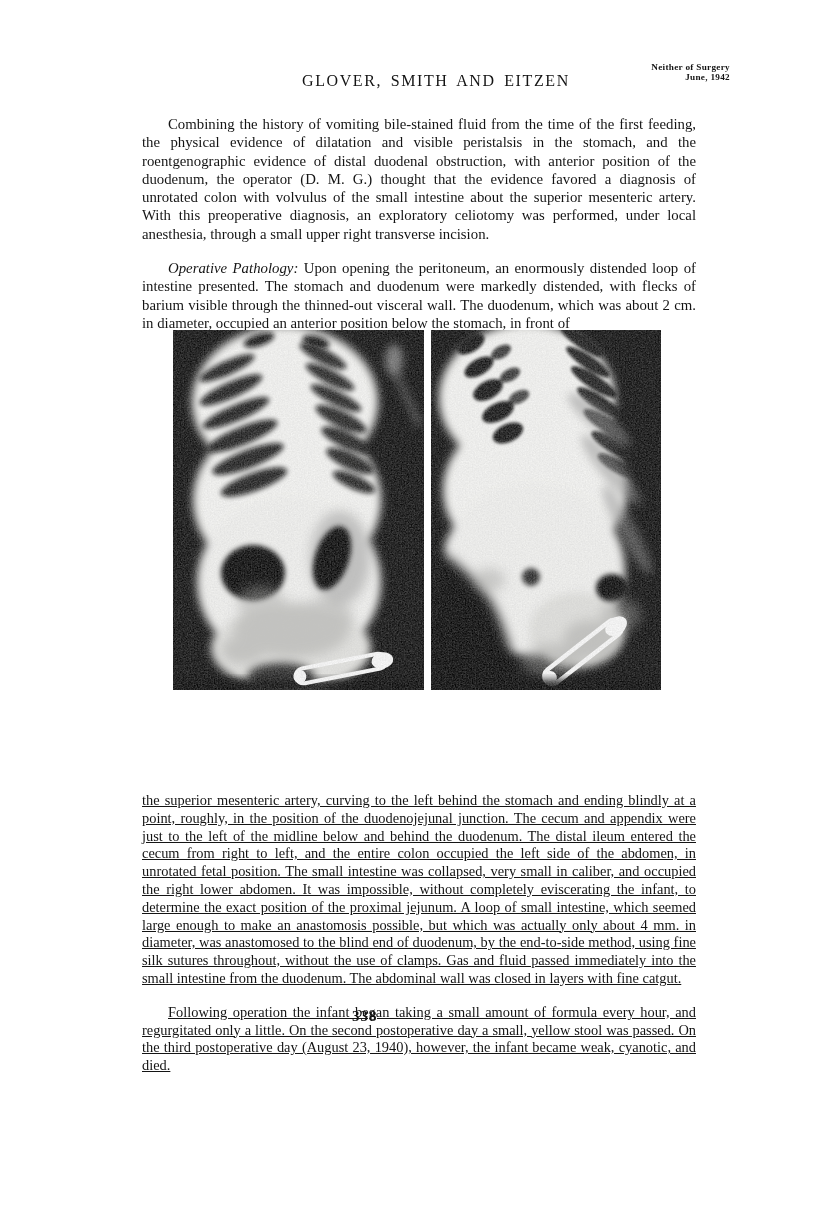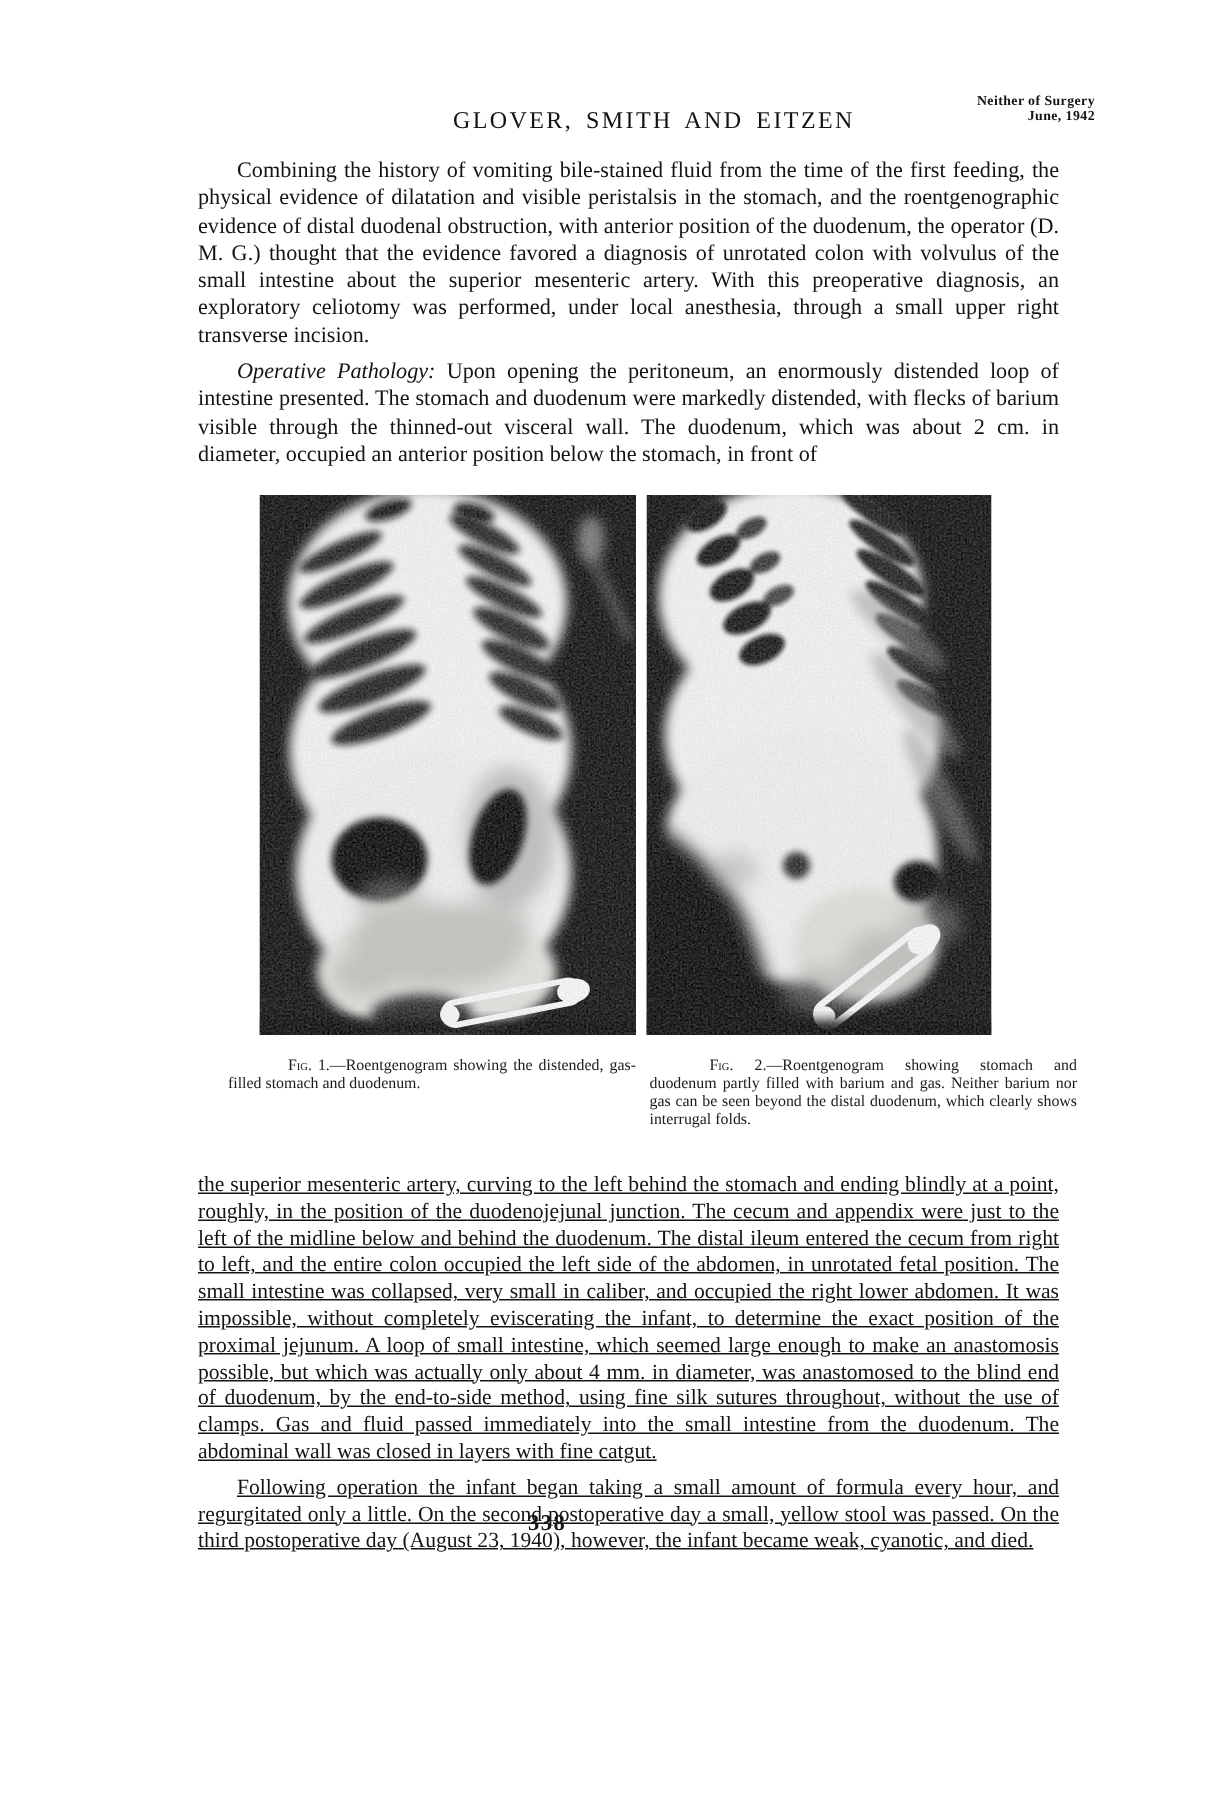--- a/index.html
+++ b/index.html
@@ -20,21 +20,21 @@
     position:absolute;right:86px;top:62px;
     font-size:9.2px;font-weight:bold;line-height:10.4px;
     text-align:right;letter-spacing:0.3px;
   }
   .body-block{
     position:absolute;left:126px;width:586px;
     text-align:justify;
   }
   .block-a{top:99px;font-size:14.8px;line-height:18.3px;}
   .block-b{top:776px;font-size:14.4px;line-height:17.8px;text-decoration:underline;}
-  .body-block p{margin:6px;padding:0;}
+  .body-block p{margin:16px;padding:0;}
   .indent{text-indent:26px;}
   .noindent{text-indent:0;}
   .it{font-style:italic;}
   .figure-row{
     position:absolute;left:173px;top:330px;
     width:488px;height:360px;
     display:flex;
   }
   .figure-row svg{display:block;}
   .fig-gap{width:7px;height:360px;background:#ffffff;}
@@ -188,22 +188,20 @@
         <rect x="105" y="314" width="94" height="16" rx="8" fill="none" stroke="#fafafa" stroke-width="4.5"></rect>
         <circle cx="110" cy="322" r="7" fill="#fafafa"></circle>
         <ellipse cx="194" cy="322" rx="12" ry="8.5" fill="#fafafa"></ellipse>
       </g>
       <rect x="0" y="350" width="230" height="12" fill="#060606" filter="url(#b4)"></rect>
       <rect width="230" height="360" filter="url(#grain)" opacity="0.3"></rect>
     </svg>
 
   </div>
 
-  <div class="caption caption-1"><span class="sc">Fig. 1.</span><span>—Roentgenogram showing the distended, gas-filled stomach and duodenum.</span></div>
-  <div class="caption caption-2"><span class="sc">Fig. 2.</span><span>—Roentgenogram showing stomach and duodenum partly filled with barium and gas.  Neither barium nor gas can be seen beyond the distal duodenum, which clearly shows interrugal folds.</span></div>
 
   <div class="body-block block-b">
     <p class="noindent">the superior mesenteric artery, curving to the left behind the stomach and ending blindly at a point, roughly, in the position of the duodenojejunal junction.  The cecum and appendix were just to the left of the midline below and behind the duodenum.  The distal ileum entered the cecum from right to left, and the entire colon occupied the left side of the abdomen, in unrotated fetal position.  The small intestine was collapsed, very small in caliber, and occupied the right lower abdomen.  It was impossible, without completely eviscerating the infant, to determine the exact position of the proximal jejunum.  A loop of small intestine, which seemed large enough to make an anastomosis possible, but which was actually only about 4 mm. in diameter, was anastomosed to the blind end of duodenum, by the end-to-side method, using fine silk sutures throughout, without the use of clamps.  Gas and fluid passed immediately into the small intestine from the duodenum.  The abdominal wall was closed in layers with fine catgut.</p>
     <p class="indent">Following operation the infant began taking a small amount of formula every hour, and regurgitated only a little.  On the second postoperative day a small, yellow stool was passed.  On the third postoperative day (August 23, 1940), however, the infant became weak, cyanotic, and died.</p>
   </div>
 
   <div class="page-number">338</div>
 
 </div>
 

